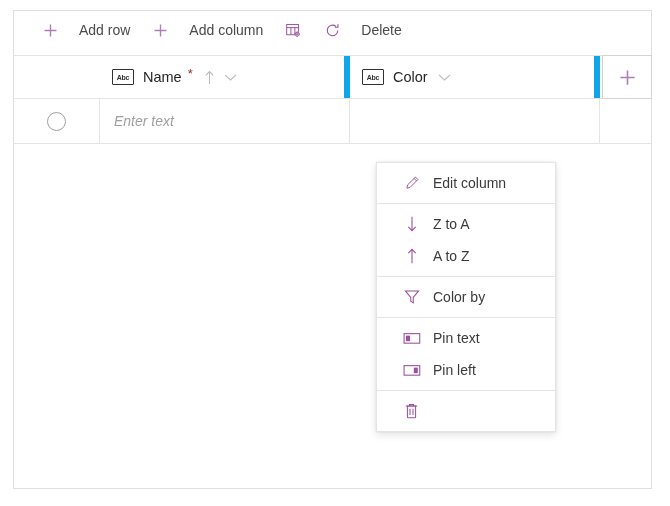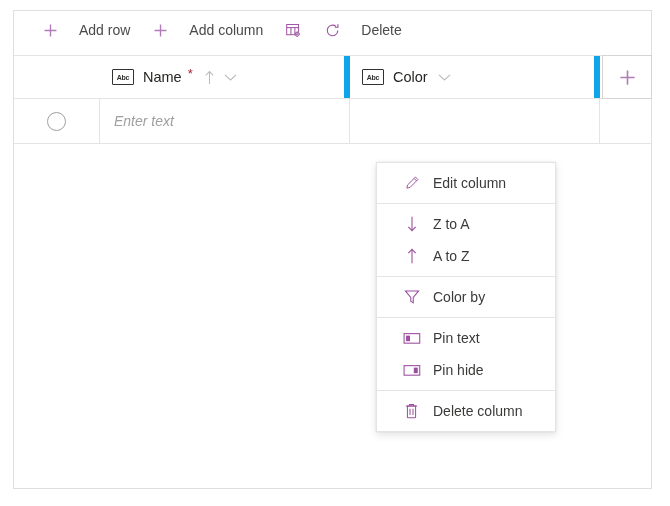--- a/index.html
+++ b/index.html
@@ -410,32 +410,31 @@
       <span class="mi-label">Pin text</span>
     </div>
 
     <div class="menu-item">
       <span class="mi-icon">
         <svg width="18" height="13" viewBox="0 0 20 14" fill="none" stroke="#9b4f9f" stroke-width="1.2">
           <rect x="1.2" y="1.6" width="17.4" height="10.6"></rect>
           <rect x="12" y="3.8" width="4.4" height="6.2" fill="#9b4f9f" stroke="none"></rect>
         </svg>
       </span>
-      <span class="mi-label">Pin hide</span>
+      <span class="mi-label">Pin left</span>
     </div>
 
     <div class="menu-sep"></div>
 
     <div class="menu-item">
       <span class="mi-icon">
         <svg width="15" height="16" viewBox="0 0 16 18" fill="none" stroke="#9b4f9f" stroke-width="1.15">
           <path d="M1.6 3.4h12.8"></path>
           <path d="M3.4 3.4h9.2v12.4a.9.9 0 0 1-.9.9H4.3a.9.9 0 0 1-.9-.9z"></path>
           <path d="M6.3 6.6v7M9.7 6.6v7"></path>
           <path d="M5.8 3.4V1.6h4.4v1.8"></path>
         </svg>
       </span>
-      <span class="mi-label">Delete column</span>
     </div>
 
   </div>
 
 </div>
 
 </body></html>

